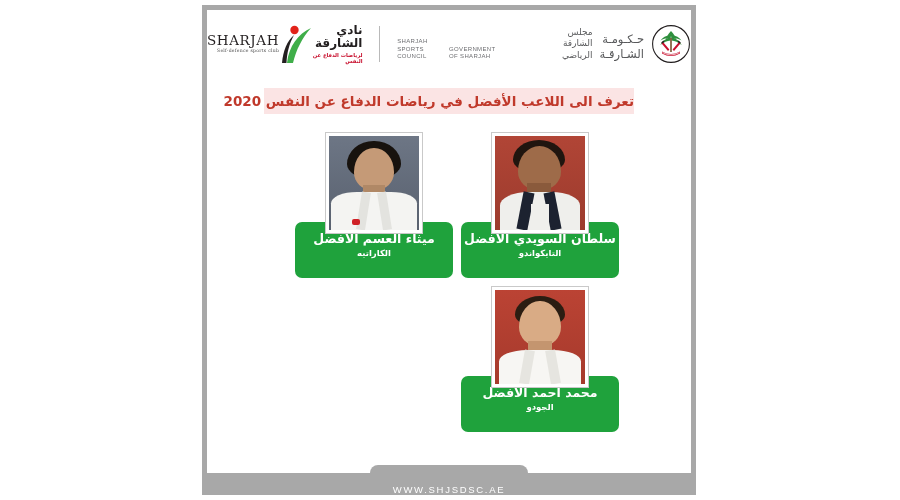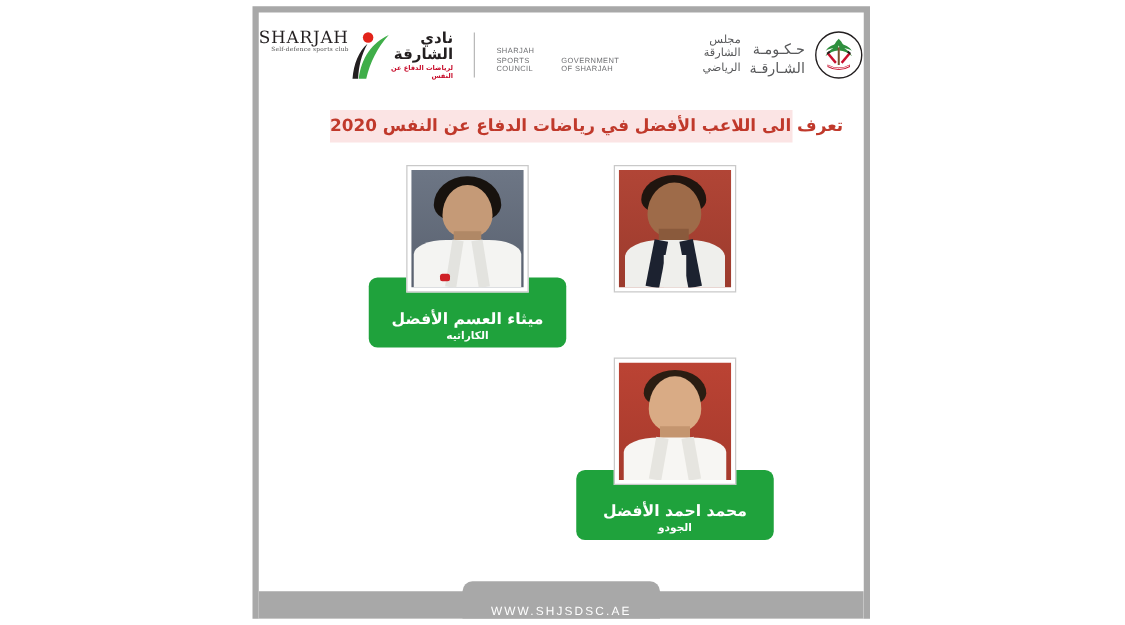--- a/index.html
+++ b/index.html
@@ -22,21 +22,21 @@
     position:relative;width:100%;height:100%;
     background:#ffffff;
     overflow:hidden;
   }
 
   
   .header{
     position:absolute;left:0;top:0;width:100%;height:68px;
     display:flex;align-items:center;justify-content:center;gap:10px;
   }
-  .logo-club{display:flex;align-items:flex-start;gap:1px;}
+  .logo-club{display:flex;align-items:center;gap:1px;}
   .club-en{
     display:flex;flex-direction:column;align-items:flex-end;line-height:1;
   }
   .club-en-main{
     font-family:"DejaVu Serif","Liberation Serif",serif;
     font-size:13.5px;letter-spacing:.6px;color:#231f20;font-weight:400;
   }
   .club-en-sub{
     font-family:"DejaVu Serif","Liberation Serif",serif;
     font-size:4.6px;letter-spacing:.25px;color:#4a4a4a;margin-top:2px;
@@ -60,21 +60,21 @@
   .gov-ar1{font-size:11.5px;color:#58595b;letter-spacing:.5px;}
   .gov-ar2{font-size:9px;color:#58595b;margin-left:40px;}
   .gov-en1{font-family:"Liberation Sans",sans-serif;font-size:6px;color:#6d6e71;letter-spacing:.35px;direction:ltr;margin-top:2px;}
   .gov-en2{font-family:"Liberation Sans",sans-serif;font-size:6px;color:#6d6e71;letter-spacing:.35px;direction:ltr;}
   .gov-emblem{width:40px;height:40px;}
 
   
   .title-band{
     position:absolute;left:57px;top:78px;width:370px;height:26px;
     background:#fbe4e4;
-    display:flex;align-items:center;justify-content:flex-start;
+    display:flex;align-items:center;justify-content:flex-end;
   }
   .title-band .title-text{
     direction:rtl;font-size:13.5px;font-weight:bold;color:#c0392b;
     white-space:nowrap;letter-spacing:0;
   }
 
   
   .grid{
     position:absolute;left:72px;top:122px;width:340px;height:310px;
     display:grid;grid-template-columns:158px 158px;grid-template-rows:148px 148px;
@@ -85,21 +85,21 @@
     position:absolute;left:50%;top:0;transform:translateX(-50%);
     width:98px;height:102px;background:#ffffff;
     border:1px solid #c9c9c9;box-sizing:border-box;padding:3px;
     z-index:2;
   }
   .photo{width:100%;height:100%;position:relative;overflow:hidden;}
   .name-plate{
     position:absolute;left:0;bottom:2px;width:158px;height:56px;
     background:#1fa23c;border-radius:7px;
     display:flex;flex-direction:column;align-items:center;justify-content:flex-end;
-    padding-bottom:4px;box-sizing:border-box;z-index:1;
+    padding-bottom:20px;box-sizing:border-box;z-index:1;
   }
   .plate-name{
     direction:rtl;color:#ffffff;font-weight:bold;font-size:12.5px;line-height:1.1;
     white-space:nowrap;
   }
   .plate-sport{
     direction:rtl;color:#ffffff;font-weight:bold;font-size:8.5px;line-height:1.2;
     margin-top:2px;white-space:nowrap;
   }
 
@@ -207,20 +207,24 @@
               <div class="bg-brick"></div>
               <div class="hair" style="left:20%;top:4%;width:58%;height:34%;background:#20150f;"></div>
               <div class="head" style="left:25%;top:11%;width:48%;height:46%;background:#9e6b49;"></div>
               <div class="neck" style="left:36%;top:50%;width:26%;height:16%;background:#8a5a3c;"></div>
               <div class="gi" style="left:6%;top:60%;width:88%;height:40%;background:#efefec;border-radius:36% 36% 0 0;"></div>
               <div class="lapel" style="left:28%;top:60%;width:12%;height:40%;background:#1c2230;transform:rotate(11deg);"></div>
               <div class="lapel" style="left:58%;top:60%;width:12%;height:40%;background:#1c2230;transform:rotate(-11deg);"></div>
               <div class="lapel" style="left:40%;top:72%;width:20%;height:28%;background:#efefec;"></div>
             </div>
           </div>
+          <div class="name-plate">
+            <div class="plate-name">سلطان السويدي الأفضل</div>
+            <div class="plate-sport">التايكواندو</div>
+          </div>
         </div>
 
         <div class="card">
           <div class="photo-wrap">
             <div class="photo">
               <div class="bg-slate"></div>
               <div class="hair" style="left:20%;top:5%;width:60%;height:40%;background:#17120e;"></div>
               <div class="head" style="left:28%;top:13%;width:44%;height:44%;background:#c59a77;"></div>
               <div class="glasses">
 

